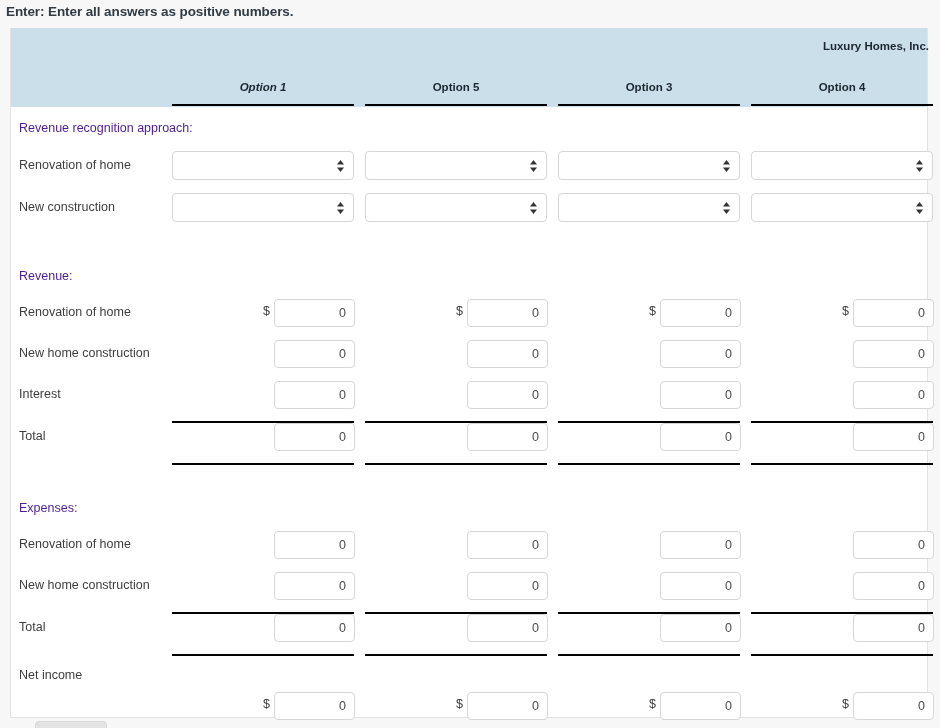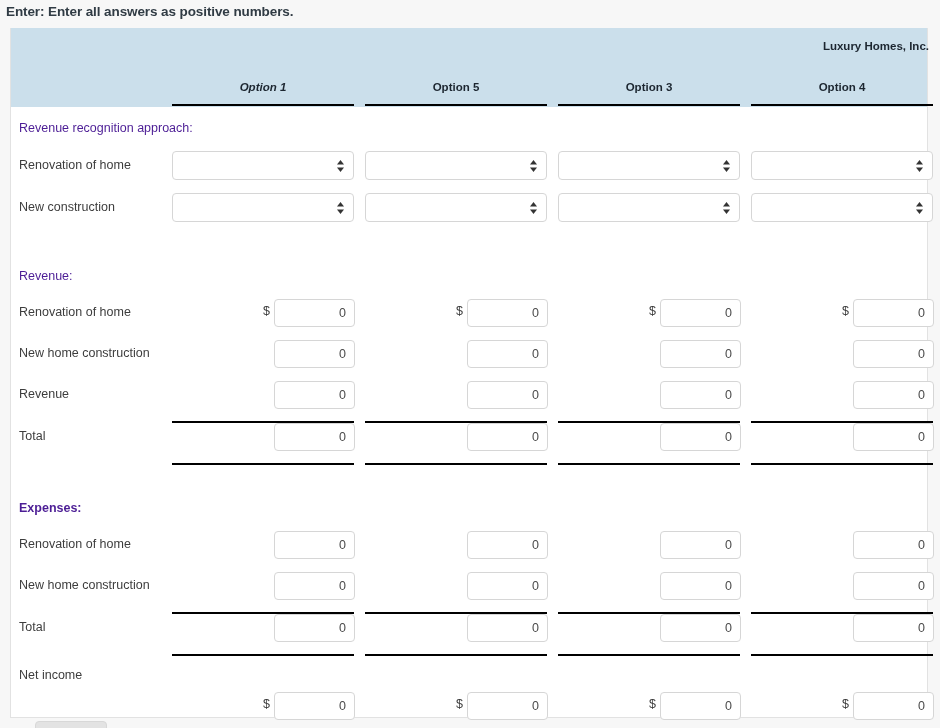--- a/index.html
+++ b/index.html
@@ -208,39 +208,39 @@
       <div class="row-label" style="top: 198px;">Renovation of home</div>
       <div class="cell" style="top: 192px; left: 263px; width: 81px;"><span class="currency-sym">$</span><input class="amount" type="text" value="0" style=""></div>
       <div class="cell" style="top: 192px; left: 456px; width: 81px;"><span class="currency-sym">$</span><input class="amount" type="text" value="0" style=""></div>
       <div class="cell" style="top: 192px; left: 649px; width: 81px;"><span class="currency-sym">$</span><input class="amount" type="text" value="0" style=""></div>
       <div class="cell" style="top: 192px; left: 842px; width: 81px;"><span class="currency-sym">$</span><input class="amount" type="text" value="0" style=""></div>
       <div class="row-label" style="top: 239px;">New home construction</div>
       <div class="cell" style="top: 233px; left: 263px; width: 81px;"><input class="amount" type="text" value="0" style=""></div>
       <div class="cell" style="top: 233px; left: 456px; width: 81px;"><input class="amount" type="text" value="0" style=""></div>
       <div class="cell" style="top: 233px; left: 649px; width: 81px;"><input class="amount" type="text" value="0" style=""></div>
       <div class="cell" style="top: 233px; left: 842px; width: 81px;"><input class="amount" type="text" value="0" style=""></div>
-      <div class="row-label" style="top: 280px;">Revenue</div>
+      <div class="row-label" style="top: 280px;">Interest</div>
       <div class="cell" style="top: 274px; left: 263px; width: 81px;"><input class="amount" type="text" value="0" style=""></div>
       <div class="cell" style="top: 274px; left: 456px; width: 81px;"><input class="amount" type="text" value="0" style=""></div>
       <div class="cell" style="top: 274px; left: 649px; width: 81px;"><input class="amount" type="text" value="0" style=""></div>
       <div class="cell" style="top: 274px; left: 842px; width: 81px;"><input class="amount" type="text" value="0" style=""></div>
       <div class="rule" style="left: 161px; width: 182px; top: 314px;"></div>
       <div class="rule" style="left: 354px; width: 182px; top: 314px;"></div>
       <div class="rule" style="left: 547px; width: 182px; top: 314px;"></div>
       <div class="rule" style="left: 740px; width: 182px; top: 314px;"></div>
       <div class="row-label" style="top: 322px;">Total</div>
       <div class="cell" style="top: 316px; left: 263px; width: 81px;"><input class="amount" type="text" value="0" style=""></div>
       <div class="cell" style="top: 316px; left: 456px; width: 81px;"><input class="amount" type="text" value="0" style=""></div>
       <div class="cell" style="top: 316px; left: 649px; width: 81px;"><input class="amount" type="text" value="0" style=""></div>
       <div class="cell" style="top: 316px; left: 842px; width: 81px;"><input class="amount" type="text" value="0" style=""></div>
       <div class="rule" style="left: 161px; width: 182px; top: 356px;"></div>
       <div class="rule" style="left: 354px; width: 182px; top: 356px;"></div>
       <div class="rule" style="left: 547px; width: 182px; top: 356px;"></div>
       <div class="rule" style="left: 740px; width: 182px; top: 356px;"></div>
-      <div class="row-label section-label" style="top: 394px; font-weight: bold;">Expenses:</div>
+      <div class="row-label section-label" style="top: 394px;">Expenses:</div>
       <div class="row-label" style="top: 430px;">Renovation of home</div>
       <div class="cell" style="top: 424px; left: 263px; width: 81px;"><input class="amount" type="text" value="0" style=""></div>
       <div class="cell" style="top: 424px; left: 456px; width: 81px;"><input class="amount" type="text" value="0" style=""></div>
       <div class="cell" style="top: 424px; left: 649px; width: 81px;"><input class="amount" type="text" value="0" style=""></div>
       <div class="cell" style="top: 424px; left: 842px; width: 81px;"><input class="amount" type="text" value="0" style=""></div>
       <div class="row-label" style="top: 471px;">New home construction</div>
       <div class="cell" style="top: 465px; left: 263px; width: 81px;"><input class="amount" type="text" value="0" style=""></div>
       <div class="cell" style="top: 465px; left: 456px; width: 81px;"><input class="amount" type="text" value="0" style=""></div>
       <div class="cell" style="top: 465px; left: 649px; width: 81px;"><input class="amount" type="text" value="0" style=""></div>
       <div class="cell" style="top: 465px; left: 842px; width: 81px;"><input class="amount" type="text" value="0" style=""></div>

